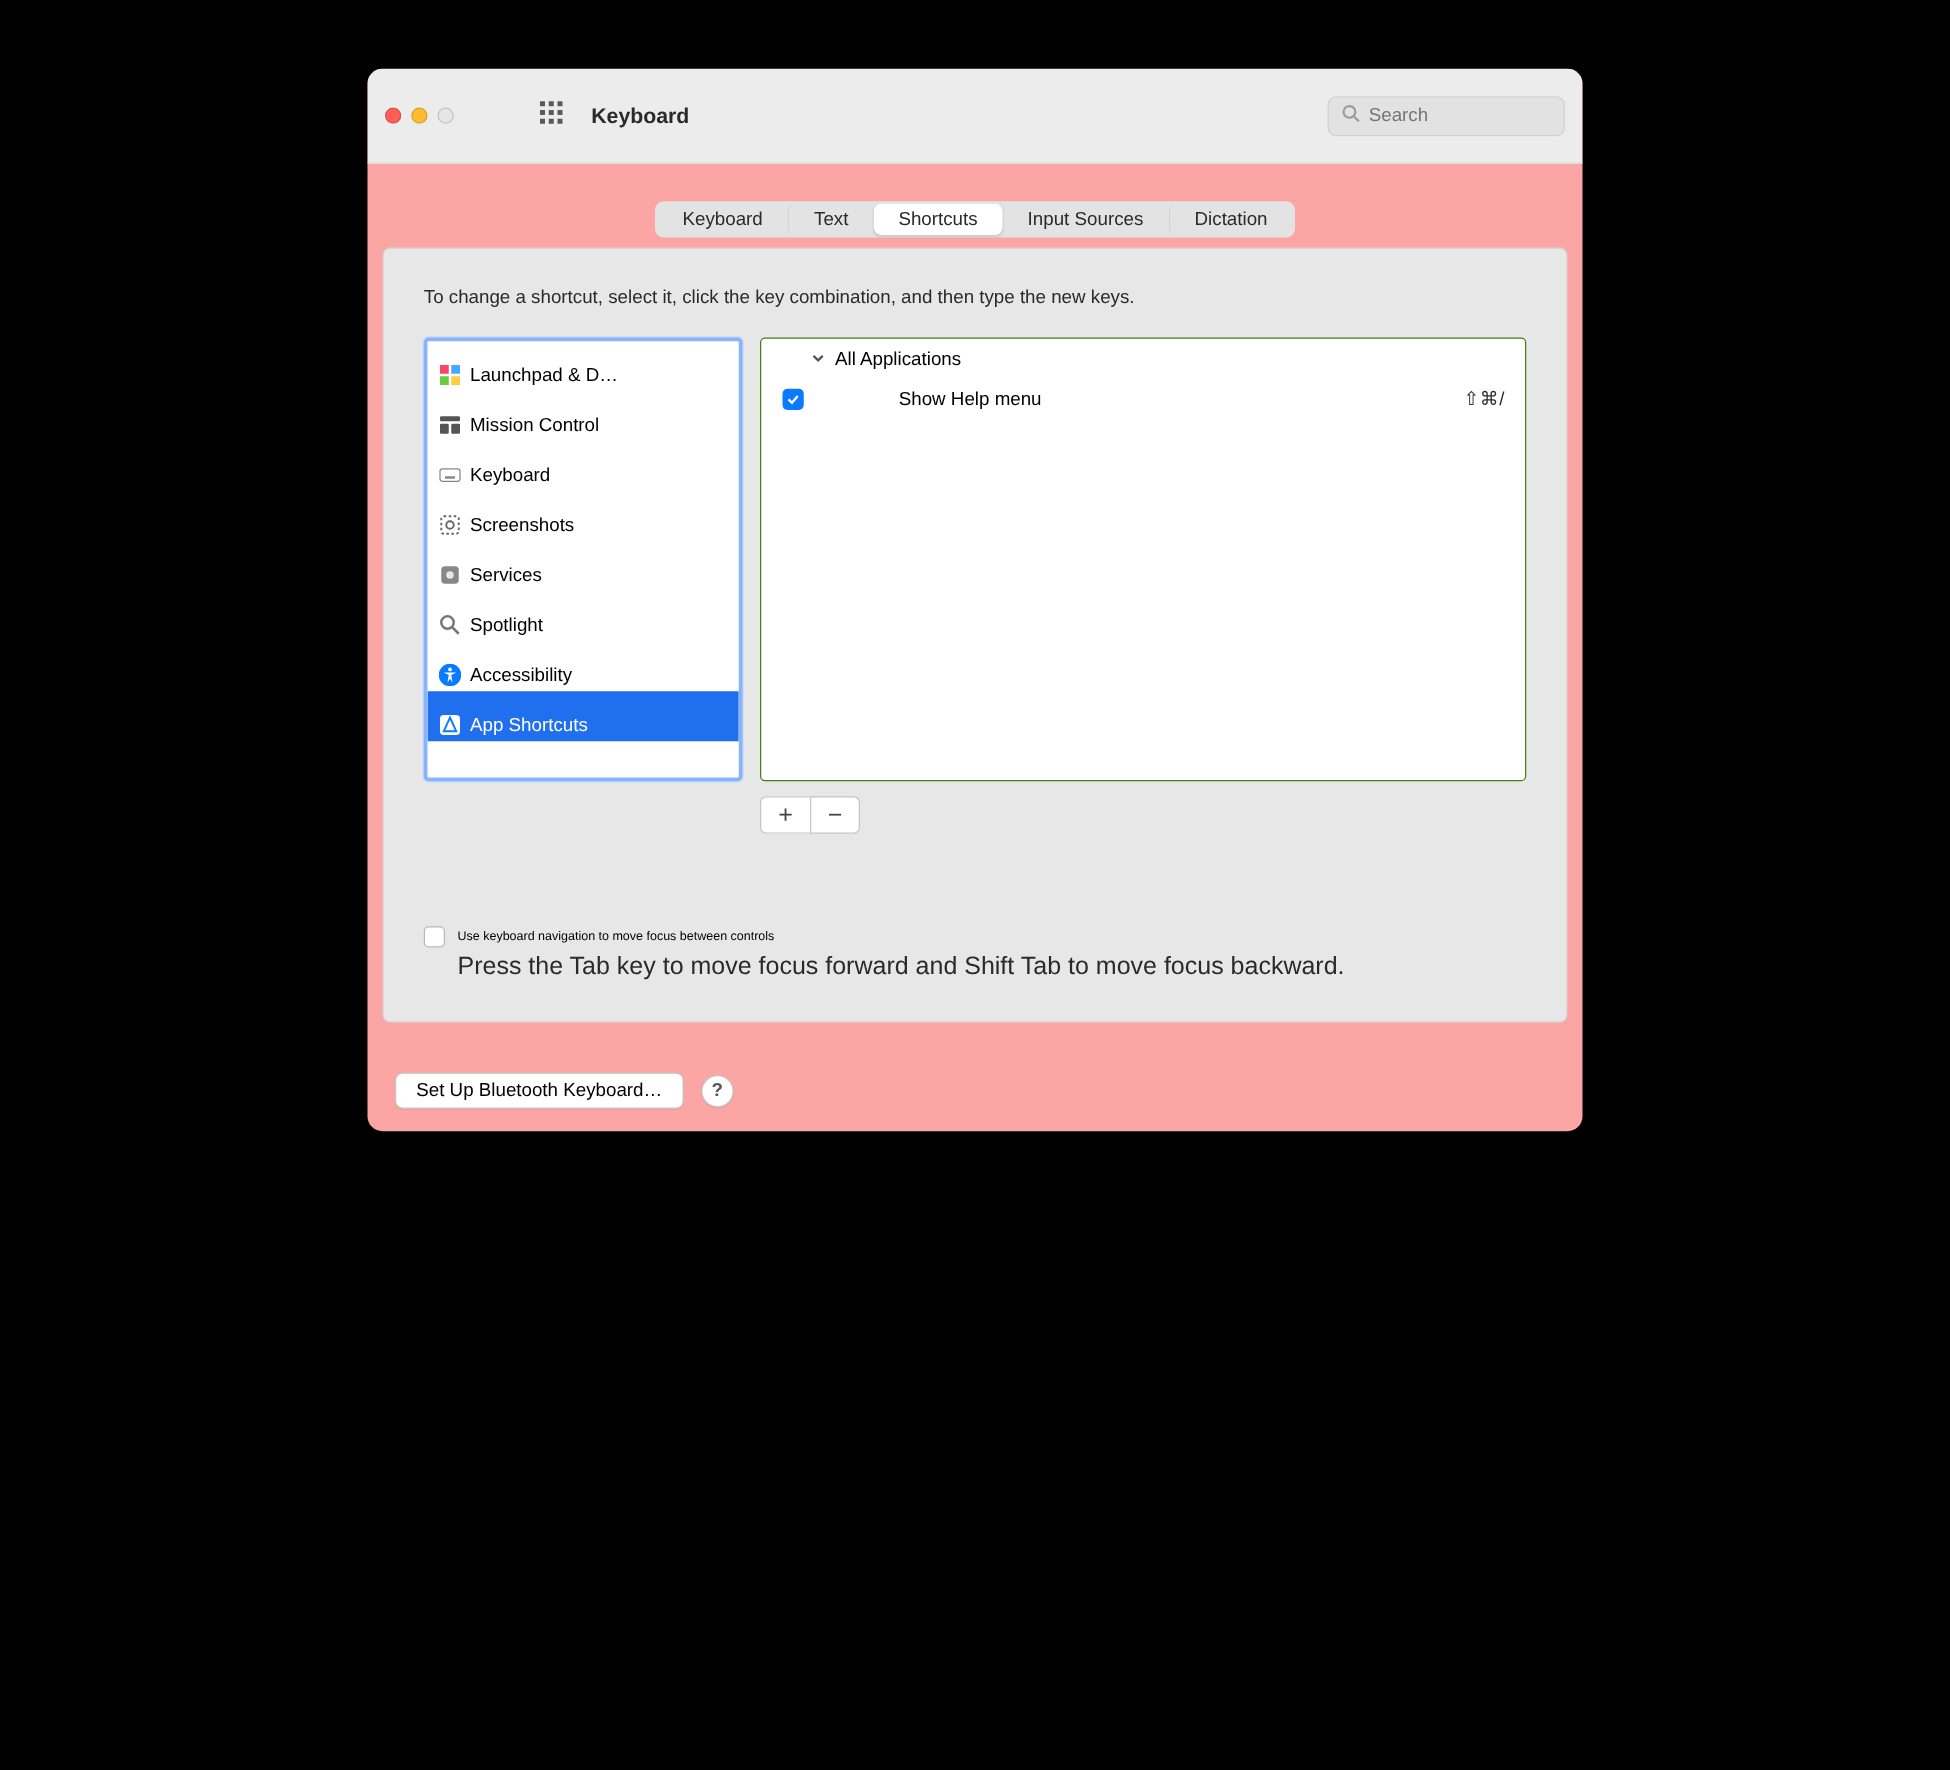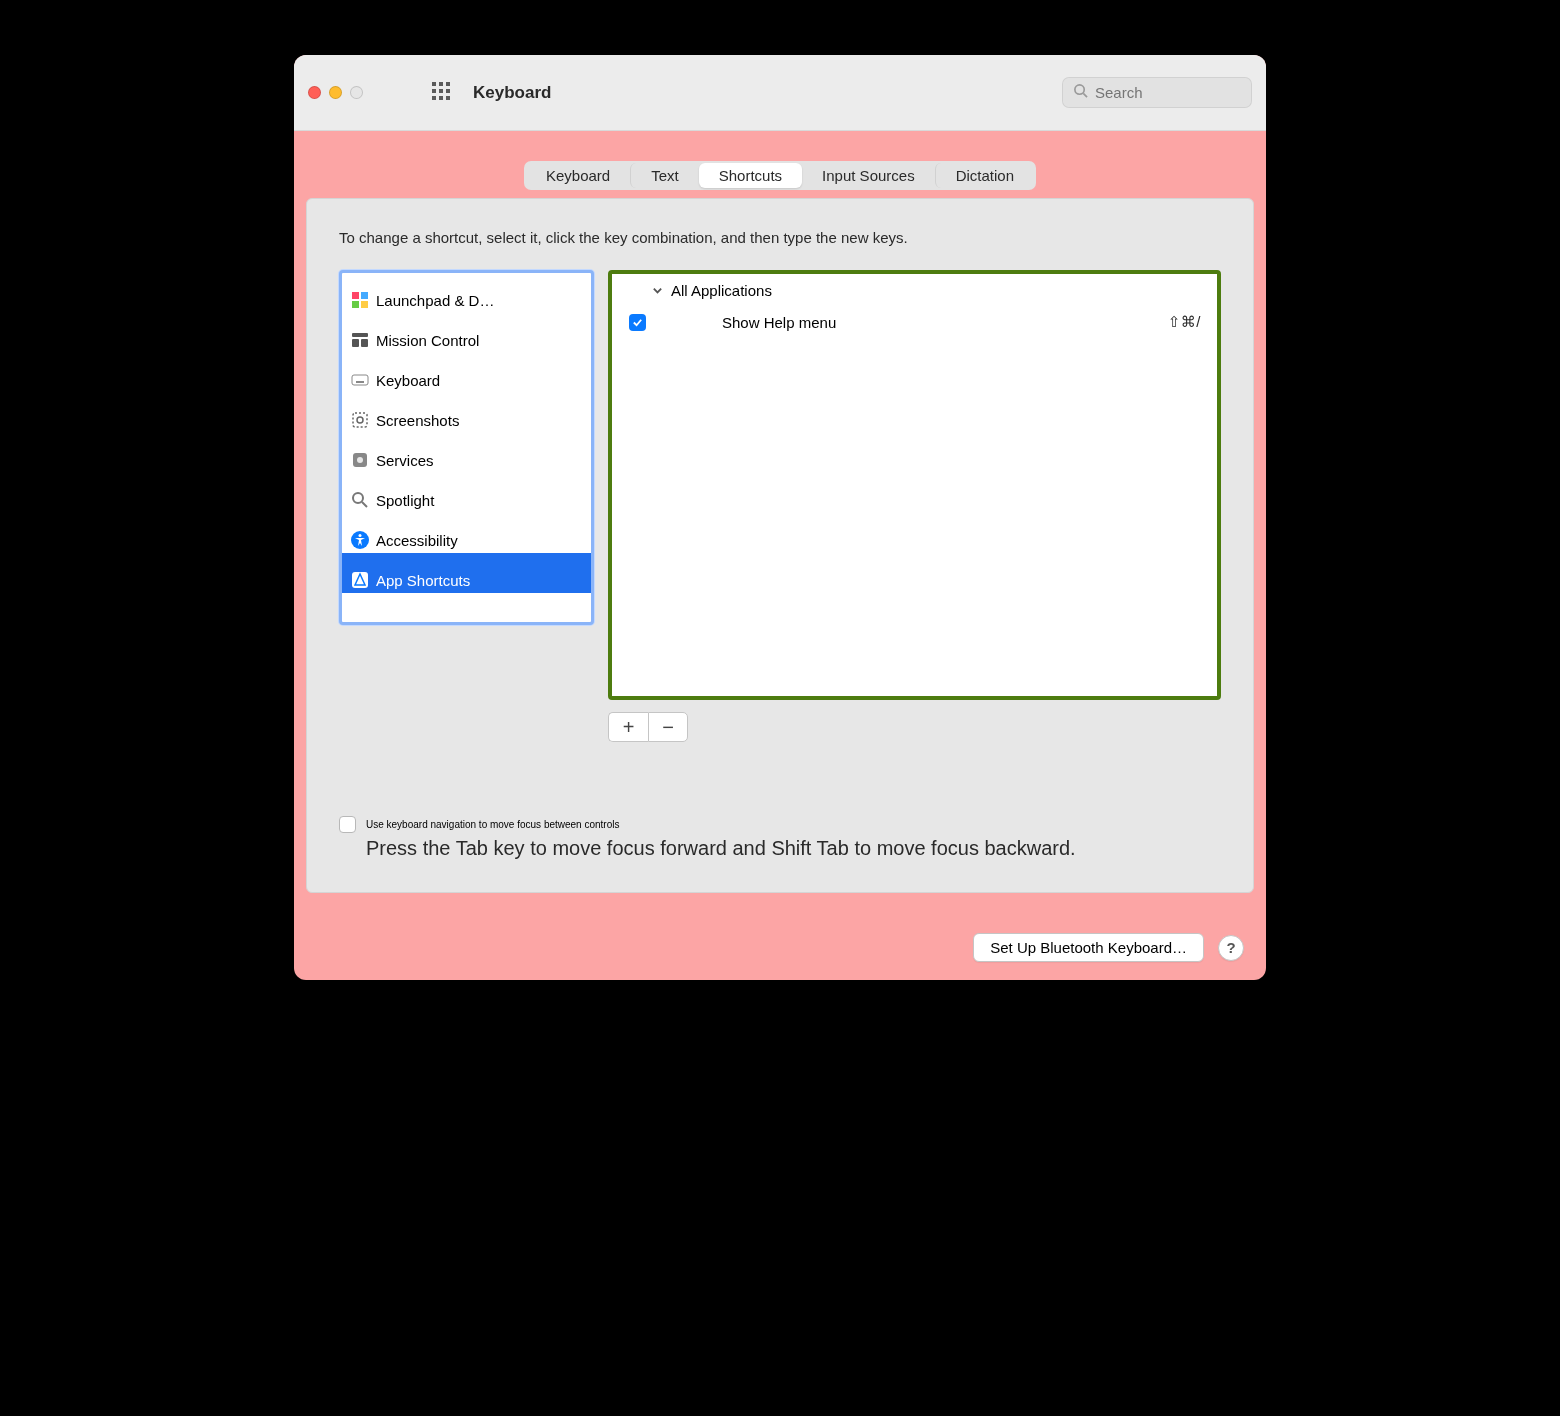--- a/index.html
+++ b/index.html
@@ -99,23 +99,23 @@
     gap: 6px;
     white-space: nowrap; overflow: hidden; text-overflow: ellipsis;
   }
   .cat-item.selected { background: #1f6fee; color: #fff; }
   .cat-icon {
     width: 20px; height: 20px; flex: 0 0 20px;
     display: flex; align-items: center; justify-content: center;
     font-size: 14px;
   }
   .shortlist {
-    flex: 1; height: 430px;
-    background: #fff;
-    border: 4px solid #4d7c0f;
+    flex: 1; height: 355px;
+    background: #fff;
+    border: 1px solid #4d7c0f;
     border-radius: 4px;
     overflow: hidden;
     font-size: 15px;
   }
   .sl-row {
     display: flex; align-items: center;
     height: 32px;
     padding: 0 16px;
     gap: 10px;
   }
@@ -143,21 +143,21 @@
   .sqbtn:first-child { border-radius: 5px 0 0 5px; border-right: none;}
   .sqbtn:last-child { border-radius: 0 5px 5px 0;}
   .navcheck { margin-top: 74px; }
   .navcheck .row1 { display: flex; align-items: center; gap: 10px; font-size: 10px; }
   .navcheck .box {
     width: 17px; height: 17px; border-radius: 4px;
     background: #fff; border: 1px solid #b8b8b8;
   }
   .navcheck .row2 { font-size: 20px; color: #2a2a2a; margin-left: 27px; margin-top: 4px; }
   .footer {
-    display: flex; justify-content: flex-end; align-items: center;
+    display: flex; align-items: center;
     padding: 14px 22px 18px; gap: 14px;
   }
   .btn {
     background: #fff;
     border: 1px solid #c5c5c5;
     border-radius: 6px;
     padding: 5px 16px;
     font-size: 15px;
     box-shadow: 0 1px 1px rgba(0,0,0,.05);
   }

